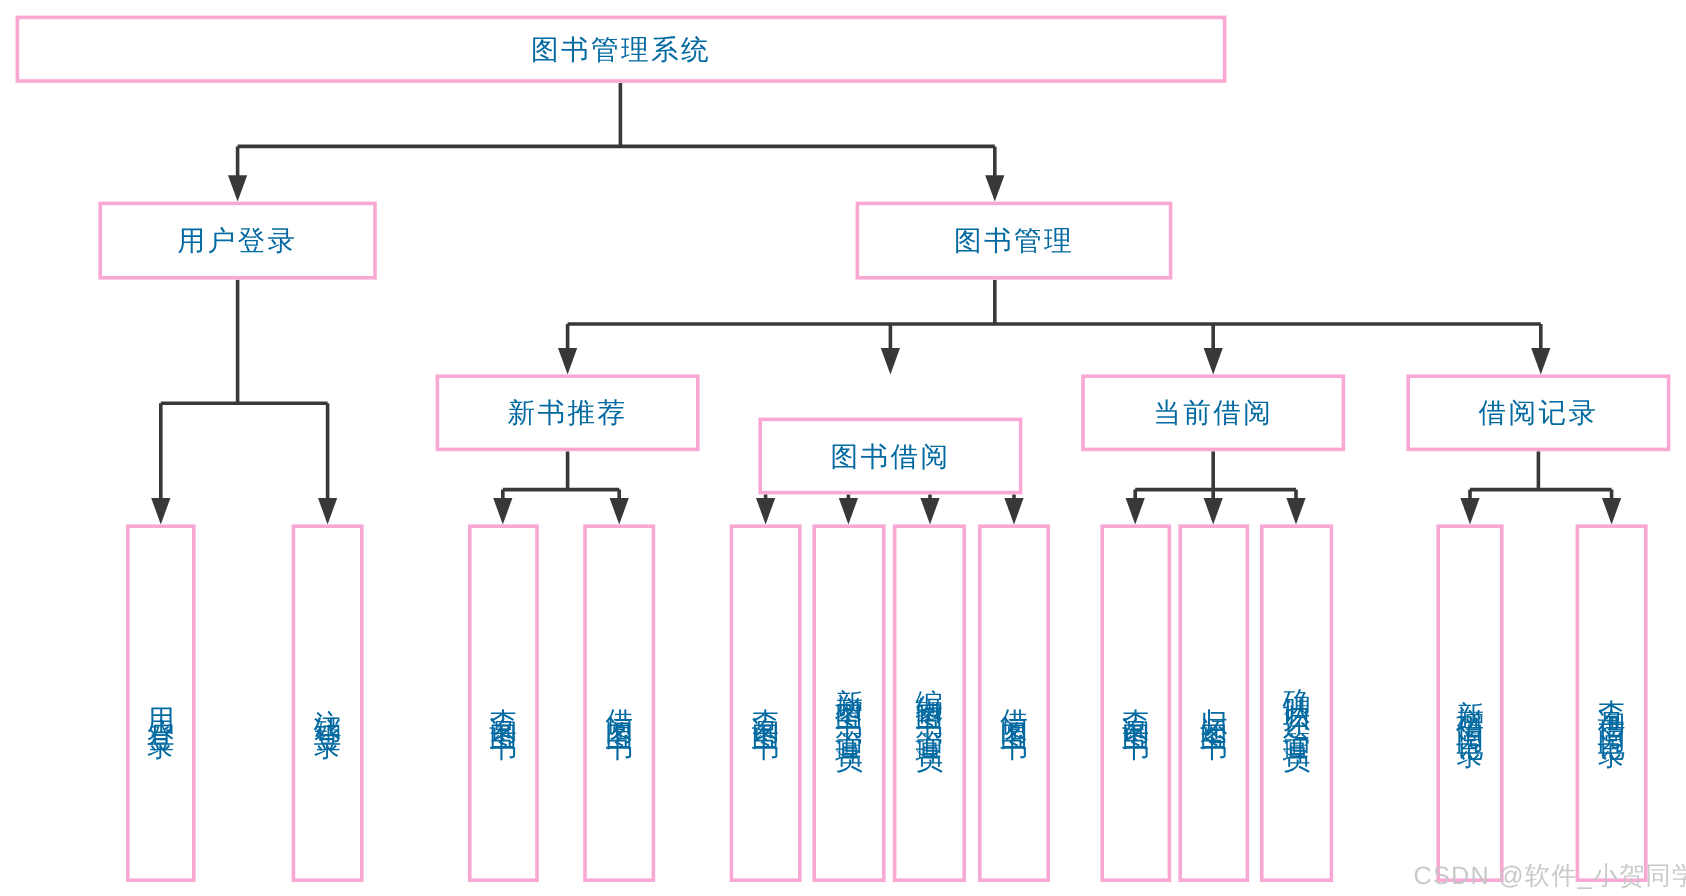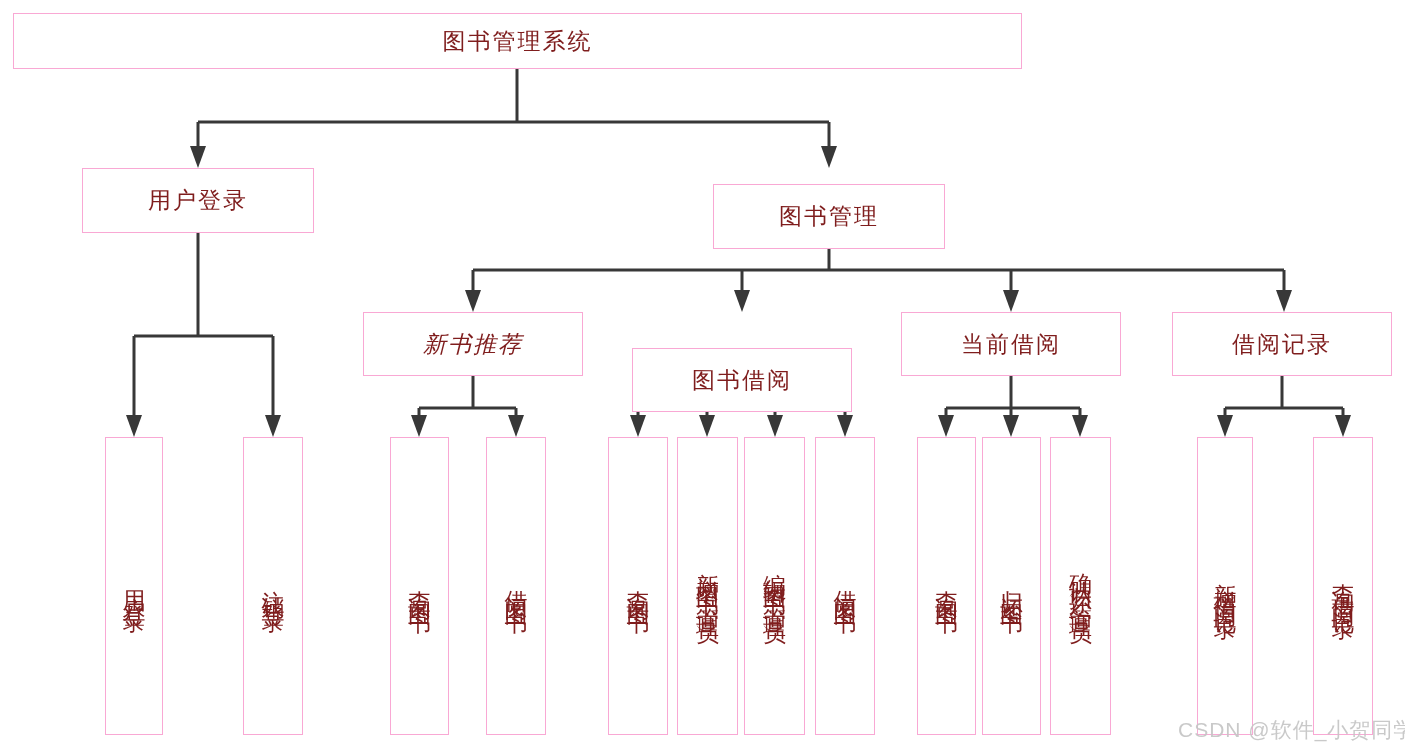--- a/index.html
+++ b/index.html
@@ -14,47 +14,47 @@
   #connectors {
     position: absolute;
     left: 0; top: 0;
     width: 1405px; height: 747px;
     pointer-events: none;
   }
   .node {
     position: absolute;
     box-sizing: border-box;
     background: #ffffff;
-    border: 1px solid #f9a8d4;
+    border: 3px solid #f9a8d4;
     display: flex;
     align-items: center;
     justify-content: center;
-    color: #7f1d1d;
+    color: #0369a1;
     z-index: 2;
   }
   .hnode span {
     font-size: 23px;
     letter-spacing: 2px;
     white-space: nowrap;
   }
   .vnode span {
     writing-mode: vertical-rl;
     text-orientation: mixed;
     font-size: 23px;
     letter-spacing: 7px;
     white-space: nowrap;
     line-height: 1;
   }
   
   #n-root { left: 13px; top: 13px; width: 1009px; height: 56px; }
   
   #n-user-login   { left: 82px;  top: 168px; width: 232px; height: 65px; }
-  #n-book-mgmt    { left: 713px; top: 184px; width: 232px; height: 65px; }
+  #n-book-mgmt    { left: 713px; top: 168px; width: 264px; height: 65px; }
   
-  #n-new-book-rec   { left: 363px;  top: 312px; width: 220px; height: 64px; font-style: italic; }
+  #n-new-book-rec   { left: 363px;  top: 312px; width: 220px; height: 64px; }
   #n-book-borrow    { left: 632px;  top: 312px; width: 220px; height: 64px; margin-top: 36px; }
   #n-current-borrow { left: 901px;  top: 312px; width: 220px; height: 64px; }
   #n-borrow-records { left: 1172px; top: 312px; width: 220px; height: 64px; }
   
   .vnode { top: 437px; height: 298px; }
   #n-leaf-user-login     { left: 105px;  width: 58px; }
   #n-leaf-logout         { left: 243px;  width: 60px; }
   #n-leaf-rec-query      { left: 390px;  width: 59px; }
   #n-leaf-rec-borrow     { left: 486px;  width: 60px; }
   #n-leaf-bb-query       { left: 608px;  width: 60px; }

